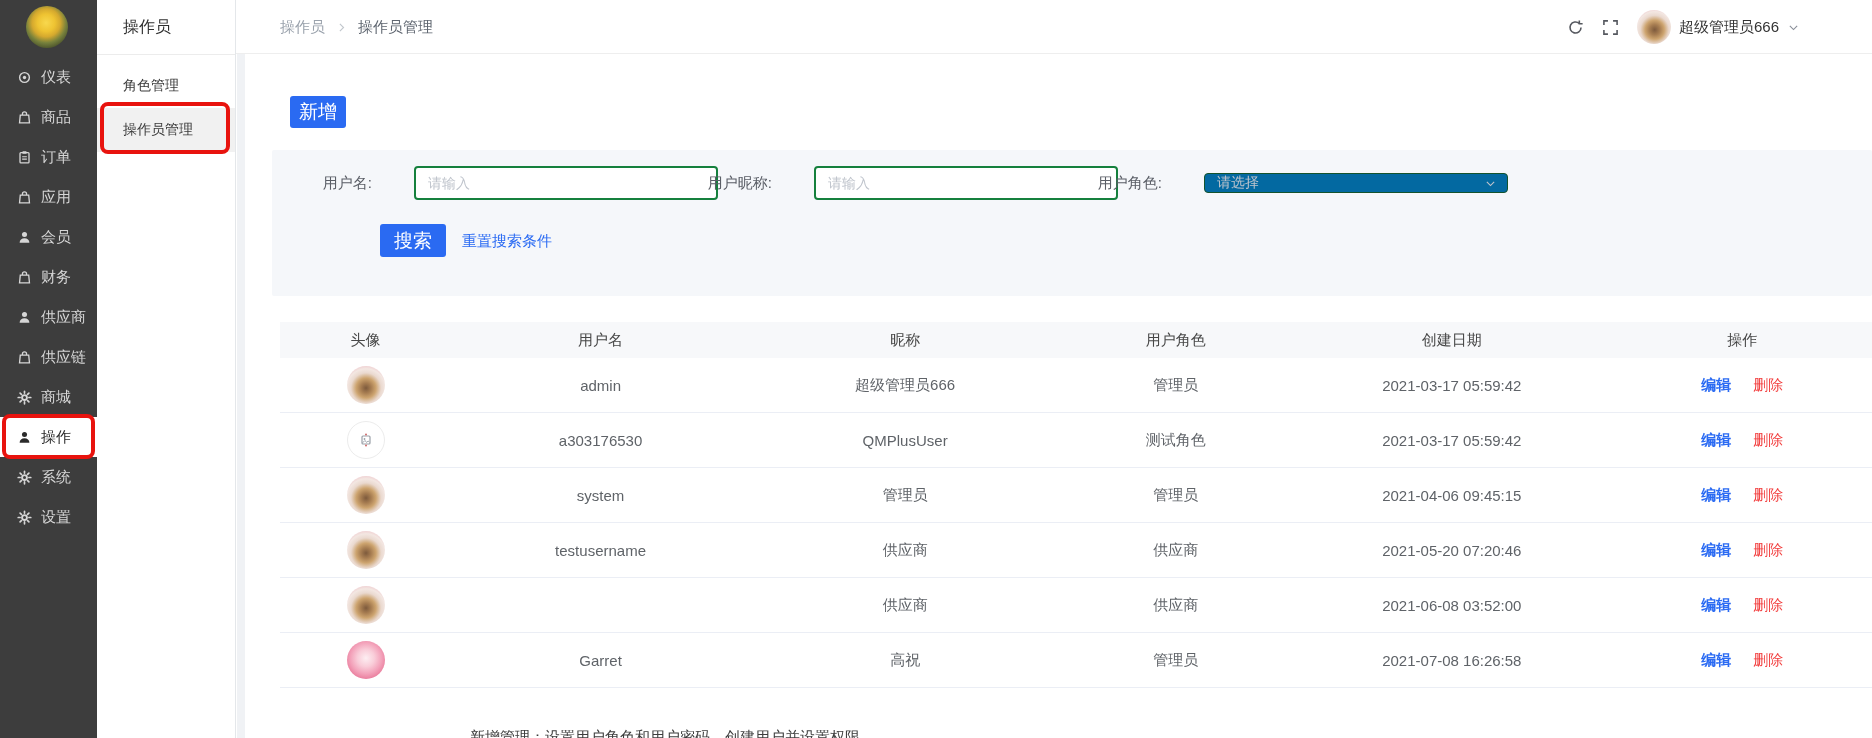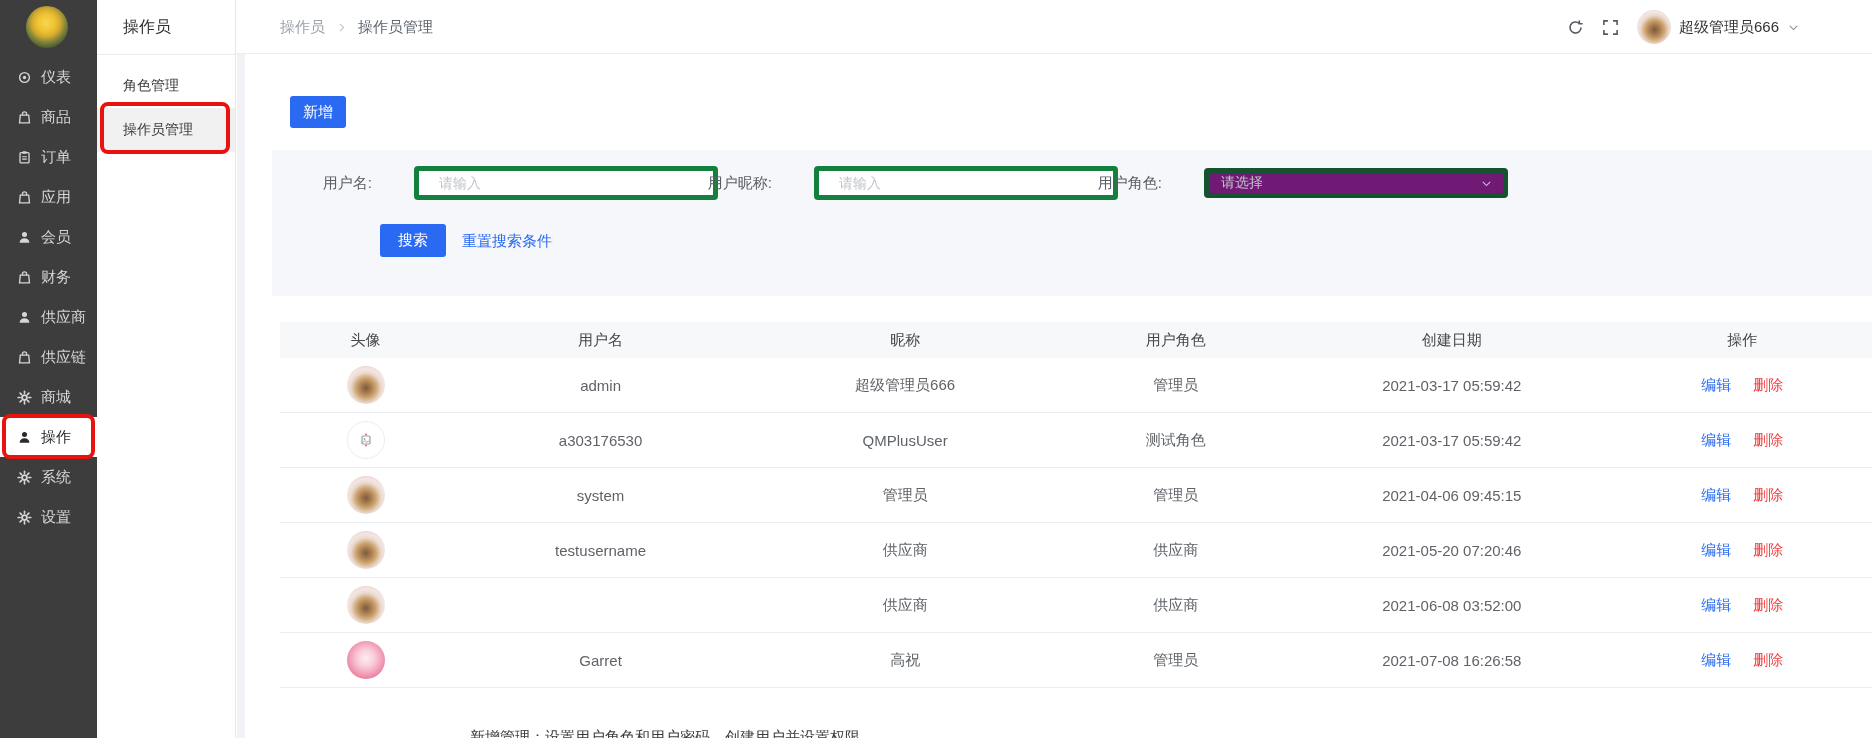--- a/index.html
+++ b/index.html
@@ -35,31 +35,31 @@
   .user-chip{display:flex;align-items:center;gap:8px;cursor:pointer;}
   .user-avatar{width:34px;height:34px;border-radius:50%;
         background:radial-gradient(circle at 52% 58%, #7d5a3c 0%, #a87e52 20%, #cda46f 36%, #ead9cf 54%, #f3e7e2 68%, #eec6cb 84%, #e7b7c0 100%);}
   .user-name{font-size:15px;color:#333;}
   .user-caret{width:13px;height:13px;color:#8a8f99;display:inline-flex;}
   .user-caret svg{width:100%;height:100%;}
 
   .gutter{position:absolute;left:237px;top:54px;width:8px;height:684px;background:#f0f2f5;}
 
   
-  .btn{border:none;border-radius:3px;background:var(--accent-blue,#2a6af2);color:#fff;font-size:15px;cursor:pointer;
+  .btn{border:none;border-radius:3px;background:var(--accent-blue,#2a6af2);color:#fff;font-size:19px;cursor:pointer;
        font-family:inherit;display:flex;align-items:center;justify-content:center;}
   .btn-add{position:absolute;left:290px;top:96px;width:56px;height:32px;}
   .search-panel{position:absolute;left:272px;top:150px;width:1600px;height:146px;background:#f5f7fa;border-radius:2px;}
   .field{position:absolute;top:16px;height:34px;display:flex;align-items:center;gap:34px;}
   .f0{left:12px}.f1{left:412px}.f2{left:802px}
   .field-label{width:88px;text-align:right;font-size:15px;color:#5a5e66;margin-right:8px;white-space:nowrap;}
-  .text-input{width:304px;height:34px;background:#fff;border:5px solid #15803d;border-radius:4px;
-              padding:0 20px;box-sizing:border-box;font-size:14px;color:#606266;font-family:inherit;outline:none;}
+  .text-input{width:304px;height:34px;background:#fff;border:2px solid #15803d;border-radius:4px;
+              padding:0 12px;box-sizing:border-box;font-size:14px;color:#606266;font-family:inherit;outline:none;}
   .text-input::placeholder{color:#bfc4cc;}
-  .select-input{width:304px;height:30px;background:#701a75;border:5px solid #14532d;border-radius:4px;
+  .select-input{width:304px;height:20px;background:#0369a1;border:1px solid #14532d;border-radius:4px;
                 box-sizing:border-box;display:flex;align-items:center;justify-content:space-between;
                 padding:0 10px 0 12px;font-size:14px;color:#bfc4cc;cursor:pointer;}
   .select-chevron{width:13px;height:13px;color:#c0c4cc;display:inline-flex;}
   .btn-search{position:absolute;left:108px;top:74px;width:66px;height:33px;}
   .link-reset{position:absolute;left:190px;top:74px;height:33px;line-height:33px;font-size:15px;
               color:var(--link-blue,#2b6bf3);cursor:pointer;text-decoration:none;white-space:nowrap;}
 
   
   .table-wrap{position:absolute;left:280px;top:322px;width:1592px;}
   table{width:100%;border-collapse:collapse;table-layout:fixed;}
@@ -72,21 +72,21 @@
   th:nth-child(4),td:nth-child(4){width:14.5%;}
   th:nth-child(5),td:nth-child(5){width:20.2%;}
   th:nth-child(6),td:nth-child(6){width:16.3%;}
   .avatar{width:38px;height:38px;border-radius:50%;margin:0 auto;}
   .avatar.dog{background:radial-gradient(circle at 50% 58%, #7d5a3c 0%, #a87e52 18%, #cda46f 34%, #ead9cf 52%, #f3e7e2 66%, #eec6cb 82%, #e7b7c0 100%);}
   .avatar.flower{background:radial-gradient(circle at 50% 45%, #fdeef2 0%, #f9cdd9 30%, #f3a2ba 55%, #ea7d9d 75%, #e06788 100%);}
   .avatar.placeholder{background:#fff;border:1px solid #ececec;box-sizing:border-box;
                       display:flex;align-items:center;justify-content:center;}
   .avatar.placeholder .icon{width:16px;height:16px;}
   .action-link{font-size:15px;text-decoration:none;cursor:pointer;}
-  .action-edit{color:var(--link-blue,#2b6bf3);margin-right:22px;}
+  .action-edit{color:var(--link-blue,#2b6bf3);margin-right:22px;font-weight:bold;}
   .action-delete{color:var(--danger-red,#f23c3c);}
 
   .footer-note{position:absolute;left:470px;top:728px;font-size:15px;color:#3c3c3c;white-space:nowrap;}
 
   
   .annotation{position:absolute;border:4px solid var(--annotation-red,#e8130e);border-radius:8px;
               box-sizing:border-box;pointer-events:none;}
   .ann-submenu{left:100px;top:102px;width:130px;height:52px;}
   .ann-sidebar{left:2px;top:414px;width:93px;height:45px;}
 </style>

